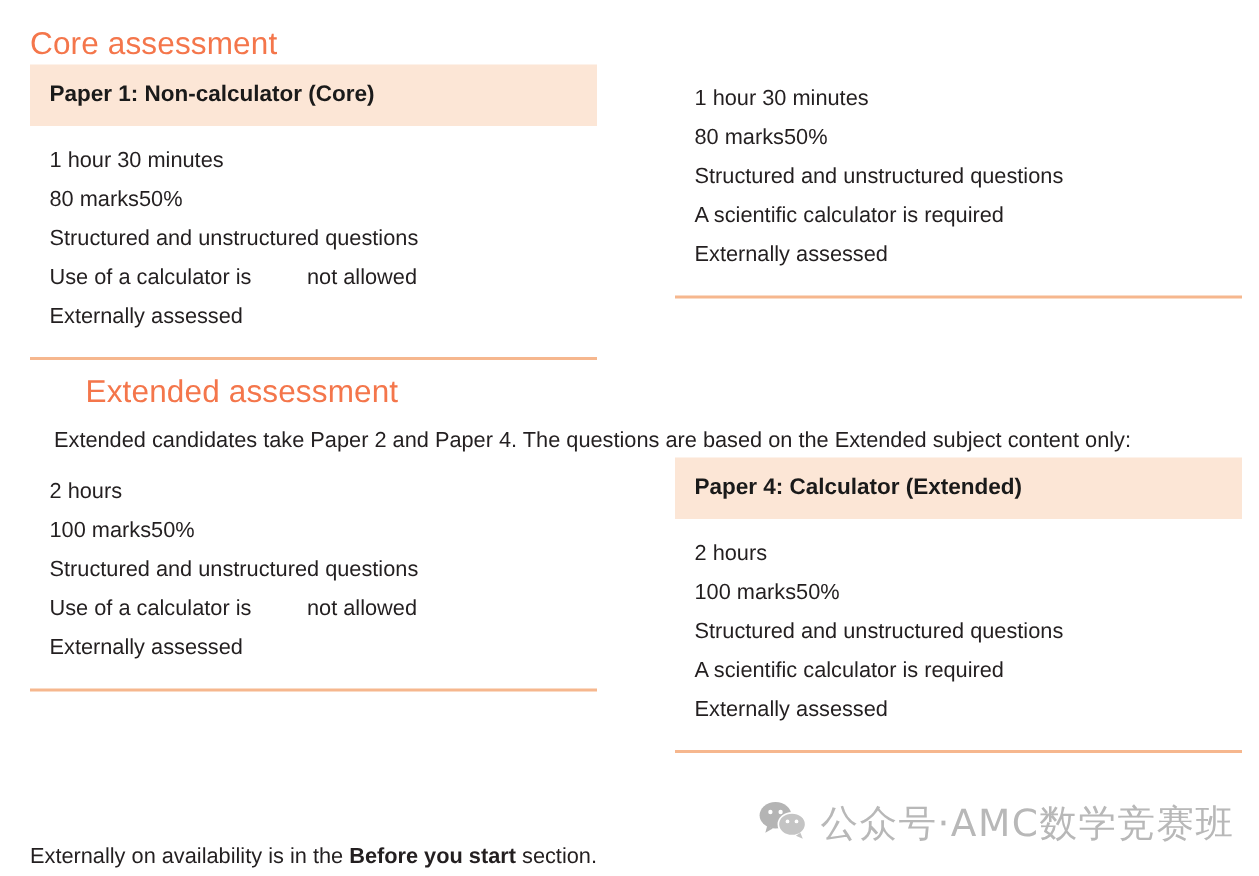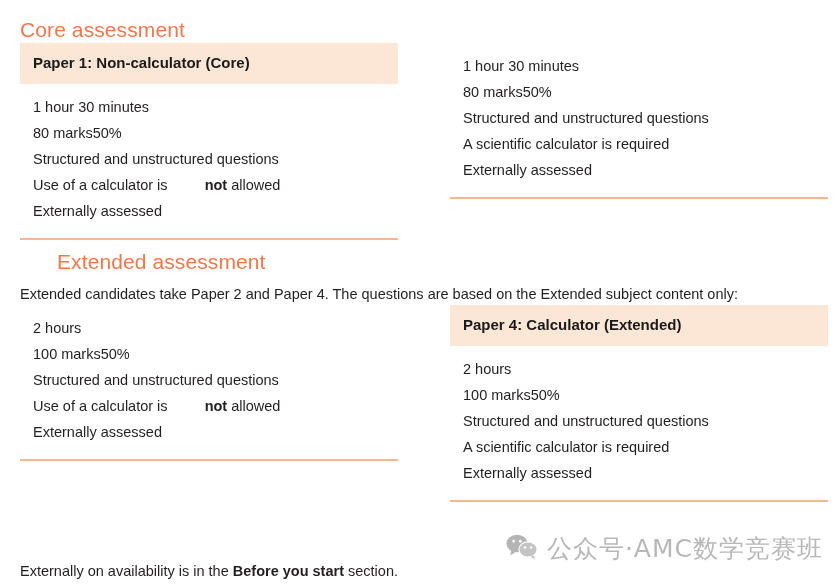--- a/index.html
+++ b/index.html
@@ -33,21 +33,21 @@
   #core-heading { padding-top: 17px; }
   #extended-heading { padding-top: 9px; margin-left: 37px; }
 
   .intro {
     font-size: 14.5px;
     line-height: 22px;
     color: #231f20;
     margin: 8px 0 0 0;
     max-width: 800px;
   }
-  #extended-intro { max-width: 782px; }
+  #extended-intro { max-width: 782px; margin-left: 16px; }
 
   .paper-grid {
     display: flex;
     gap: 52px;
     margin-top: 0;
   }
   .paper-card {
     width: 378px;
     flex: 0 0 378px;
   }
@@ -69,21 +69,21 @@
     align-items: baseline;
     font-size: 14.5px;
     line-height: 26px;
     color: #231f20;
   }
   .paper-row .row-label { white-space: nowrap; }
   .paper-row .row-value {
     white-space: nowrap;
     padding-right: 6px;
   }
-  .paper-row b { font-weight: bold; padding-left: 33px; }
+  .paper-row b { font-weight: normal; padding-left: 33px; }
 
   .footer-note {
     position: absolute;
     left: 20px;
     bottom: 2px;
     font-size: 14.5px;
     line-height: 22px;
     color: #231f20;
   }
   .footer-note b { font-weight: bold; text-align: right; }

